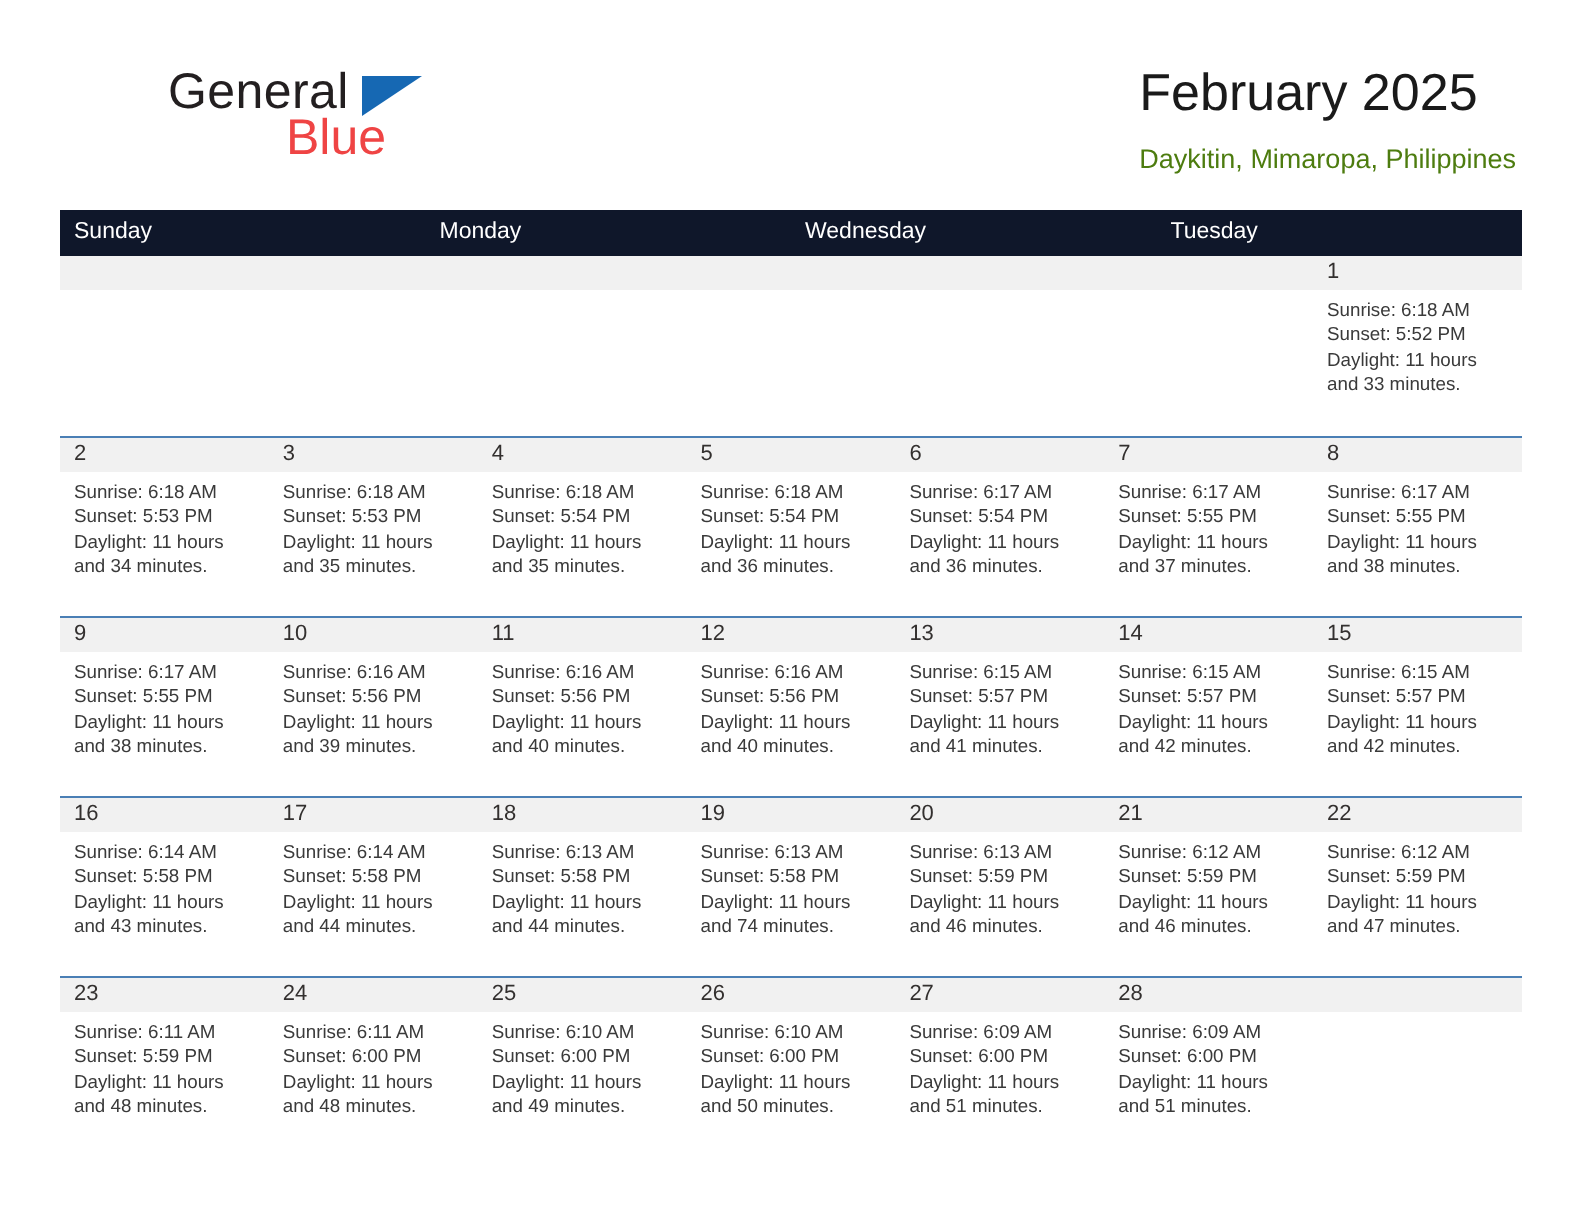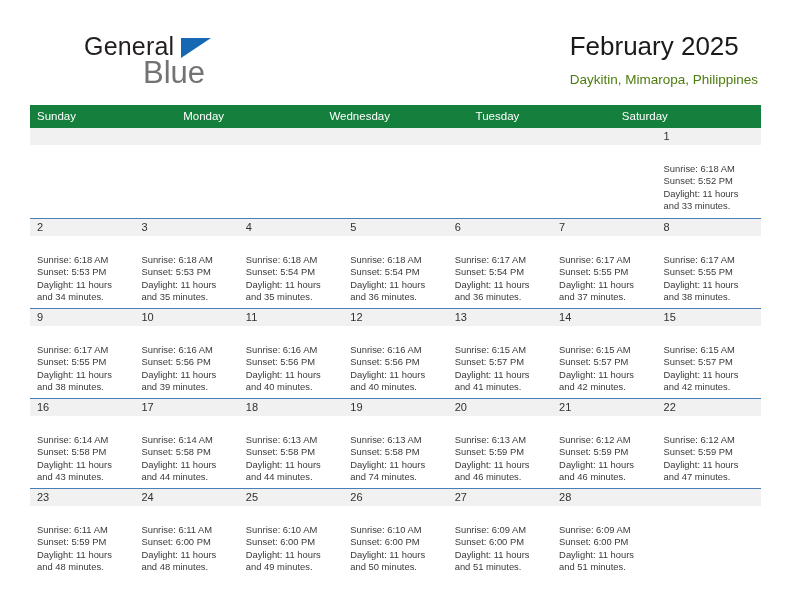--- a/index.html
+++ b/index.html
@@ -53,22 +53,22 @@
     top: 8px;
     width: 0;
     height: 0;
     border-left: 30px solid #1668b3;
     border-bottom: 20px solid transparent;
   }
   .logo-blue {
     position: absolute;
     left: 61px;
     top: 25px;
-    font-size: 31px;
-    color: #737373;
+    font-size: 25px;
+    color: #ef4444;
     font-family: "Liberation Sans", sans-serif;
     font-weight: 400;
   }
   .title-block {
     position: absolute;
     right: 0;
     top: 0;
   }
   .cal-title {
     font-size: 26px;
@@ -88,21 +88,21 @@
 
   
   .calendar {
     position: absolute;
     left: 30px;
     top: 105px;
     width: 731px;
   }
   .dow-row {
     display: flex;
-    background: #15803d;
+    background: #0f172a;
   }
   .dow {
     flex: 1 1 0;
     box-sizing: border-box;
     padding: 4px 0 4px 7px;
     font-size: 11.5px;
     color: #ffffff;
     line-height: 15px;
     font-weight: 400;
   }
@@ -128,21 +128,21 @@
   .daynum-band {
     background: #f1f1f1;
     height: 17px;
     padding: 1px 0 0 7px;
     box-sizing: border-box;
     font-size: 11px;
     line-height: 15px;
     color: #33302f;
   }
   .cell-body {
-    padding: 18px 8px 0 7px;
+    padding: 4px 8px 0 7px;
     font-size: 9.4px;
     line-height: 12.4px;
     color: #3a3a3a;
   }
   .cell-body div {
     white-space: normal;
   }
 </style>
 </head>
 <body>
@@ -163,21 +163,20 @@
     </div>
 
   </div>
 
   <div class="calendar">
     <div class="dow-row">
       <div class="dow">Sunday</div>
       <div class="dow">Monday</div>
       <div class="dow">Wednesday</div>
       <div class="dow">Tuesday</div>
-      <div class="dow">Saturday</div>
     </div>
 
     <div id="weeks-container">
         <div class="week first">
           <div class="cell empty">
             <div class="daynum-band"></div>
             <div class="cell-body">
               <div></div>
               <div></div>
               <div></div>

